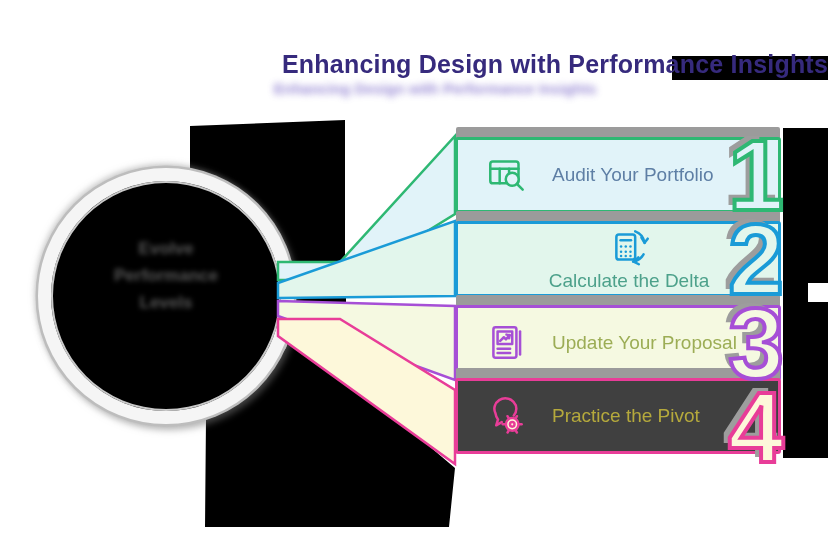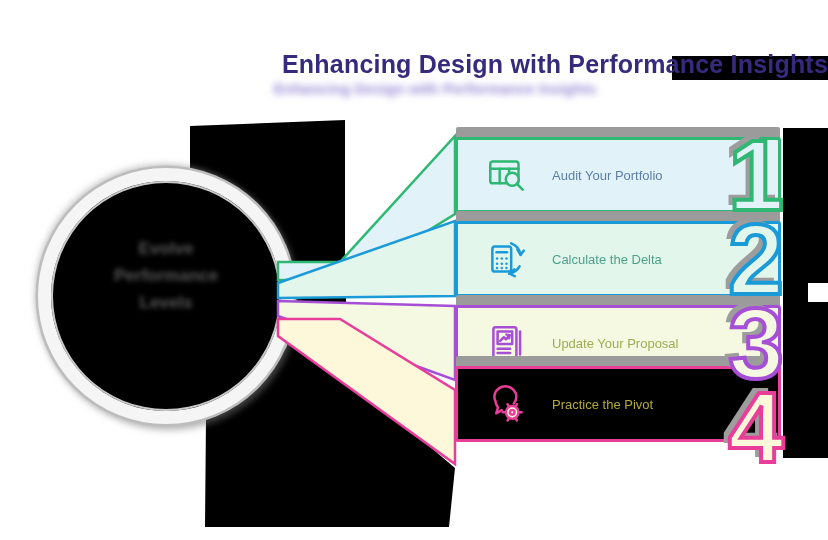--- a/index.html
+++ b/index.html
@@ -42,25 +42,25 @@
   }
   
   .beams{position:absolute;left:0;top:0;z-index:4;pointer-events:none;}
   
   .bar{
     position:absolute;left:455px;width:326px;height:76px;box-sizing:border-box;
     border:3px solid;border-radius:3px;display:flex;align-items:center;z-index:5;
     box-shadow:0 -11px 0 -1px #9b9b9b;
   }
   .bar .icon{margin-left:26px;width:46px;height:46px;flex:0 0 46px;}
-  .bar .label{margin-left:22px;font-size:13px;}
+  .bar .label{margin-left:22px;font-size:19px;}
   .bar1{top:137px;background:#e1f3f9;border-color:#2eb873;}
-  .bar2{top:221px;background:#e2f6ec;border-color:#1a9bd7;}
+  .bar2{top:221px;background:#e2f6ec;border-color:#1a9bd7;flex-direction:column;}
   .bar3{top:305px;background:#f5f9e1;border-color:#a64fd6;}
-  .bar4{top:366px;background:#000000;border-color:#e83d98;}
+  .bar4{top:378px;background:#404040;border-color:#e83d98;}
   .bar1 .label{color:#5e7fa5;}
   .bar2 .label{color:#4da18b;}
   .bar3 .label{color:#9cad55;}
   .bar4 .label{color:#b5a93c;}
   
   .num{
     position:absolute;left:690px;width:132px;height:90px;text-align:center;
     font-size:100px;line-height:82px;font-weight:bold;z-index:6;
     text-shadow:-6px -5px 0 #9d9d9d;
   }

